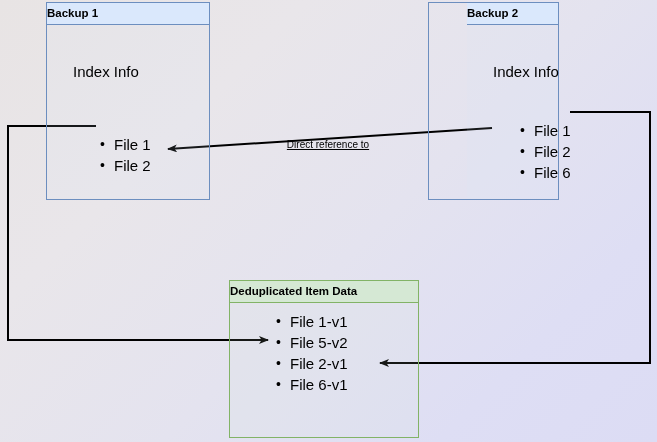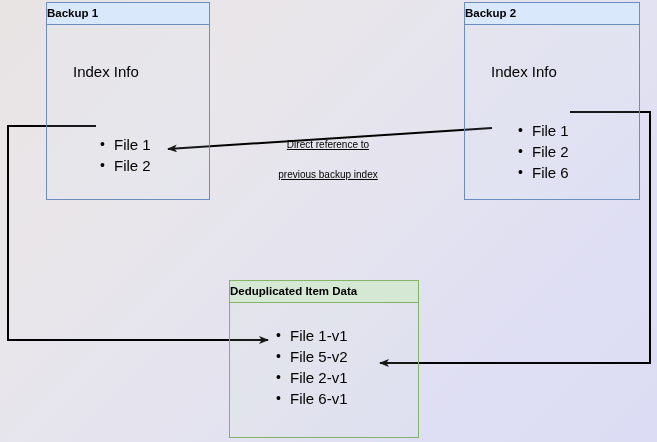--- a/index.html
+++ b/index.html
@@ -130,42 +130,41 @@
     <div class="node-header">Backup 1</div>
     <div class="node-body">
       <div class="index-label" style="left:26px; top:38px;">Index Info</div>
       <ul class="file-list" style="left:51px; top:109px;">
         <li>File 1</li>
         <li>File 2</li>
       </ul>
     </div>
   </div>
 
-  <div class="node node-blue" style="left:464px; top:2px; width:176px; height:198px;">
+  <div class="node node-blue" style="left:428px; top:2px; width:131px; height:198px;padding-left:38px;">
     <div class="node-header">Backup 2</div>
     <div class="node-body">
       <div class="index-label" style="left:26px; top:38px;">Index Info</div>
       <ul class="file-list" style="left:51px; top:95px;">
         <li>File 1</li>
         <li>File 2</li>
         <li>File 6</li>
       </ul>
     </div>
   </div>
 
   <div class="node node-green" style="left:229px; top:280px; width:190px; height:158px;">
     <div class="node-header">Deduplicated Item Data</div>
     <div class="node-body">
-      <ul class="file-list" style="left:44px; top:22px;text-align:right;">
+      <ul class="file-list" style="left:44px; top:8px;text-align:right;">
         <li>File 1-v1</li>
         <li>File 5-v2</li>
         <li>File 2-v1</li>
         <li>File 6-v1</li>
       </ul>
     </div>
   </div>
 
   <div class="annotation" style="left:248px; top:122px; width:160px;">
     <div>Direct reference to</div>
-    <div>previous backup index</div>
   </div>
 
 </div>
 
 </body></html>

